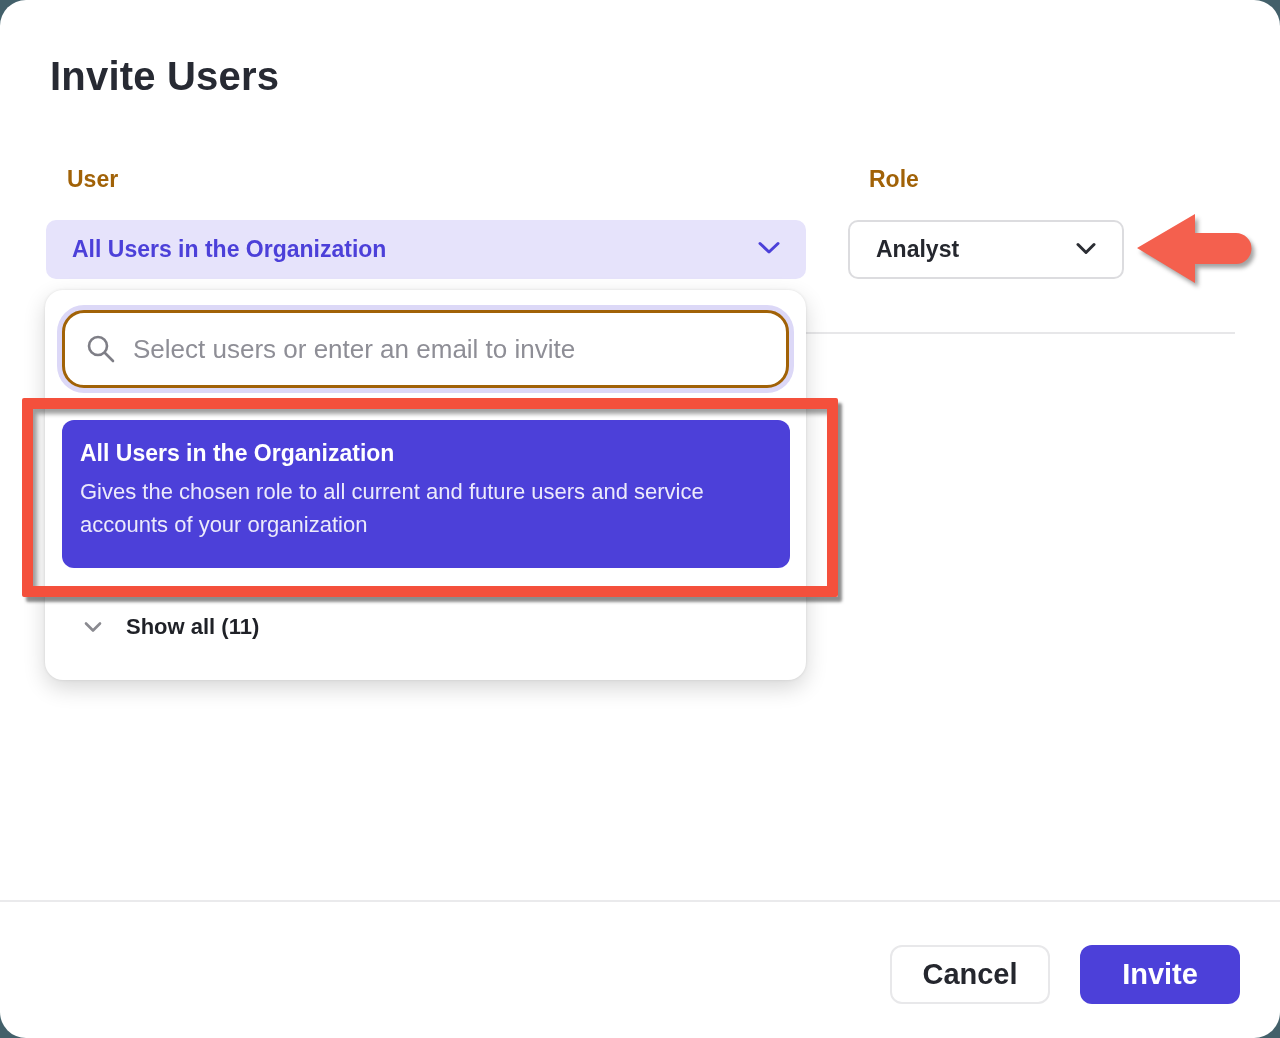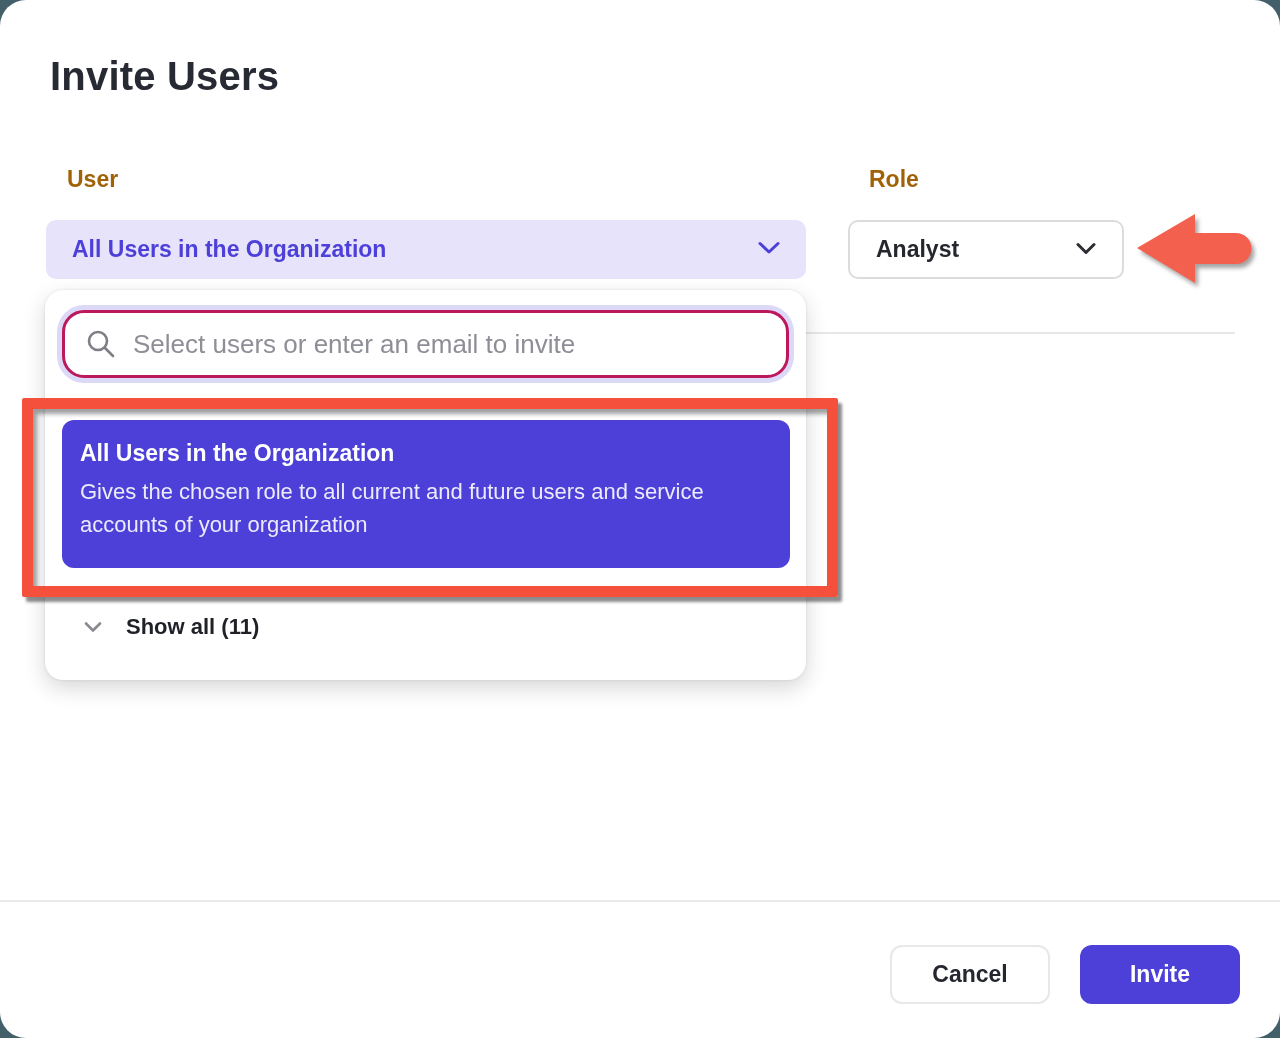--- a/index.html
+++ b/index.html
@@ -58,23 +58,23 @@
 
   
   .panel {
     position: absolute; left: 45px; top: 290px;
     width: 761px; height: 390px;
     background: #ffffff; border-radius: 18px;
     box-shadow: 0 8px 22px rgba(0,0,0,0.16), 0 0 3px rgba(0,0,0,0.10);
     z-index: 5;
   }
   .search-wrap {
-    position: absolute; left: 17px; top: 20px; width: 727px; height: 68px;
+    position: absolute; left: 17px; top: 20px; width: 727px; height: 78px;
     background: #ffffff;
-    border: 3px solid #be185d; border-radius: 22px;
+    border: 3px solid #a16207; border-radius: 22px;
     box-shadow: 0 0 0 5px #dcd8f7;
     display: flex; align-items: center; gap: 16px;
     padding: 0 20px;
   }
   .search-wrap input {
     border: none; outline: none; background: transparent;
     flex: 1; font-family: "Liberation Sans", sans-serif;
     font-size: 26px; font-weight: 400; color: #55555c;
   }
   .search-wrap input::placeholder { color: #8e8e96; opacity: 1; }
@@ -119,21 +119,21 @@
   }
 
   
   .footer-divider {
     position: absolute; left: 0; top: 900px;
     width: 1280px; height: 2px; background: #eaeaec;
   }
   .btn {
     position: absolute; top: 945px; height: 59px; width: 160px;
     display: flex; align-items: center; justify-content: center;
-    border-radius: 12px; font-size: 23px; font-weight: 600;
+    border-radius: 12px; font-size: 29px; font-weight: 600;
     cursor: pointer; border: none;
     font-family: "Liberation Sans", sans-serif;
   }
   .btn-cancel {
     left: 890px;
     background: #ffffff; color: #25272e;
     border: 2px solid #e8e8ea;
   }
   .btn-invite {
     left: 1080px;

